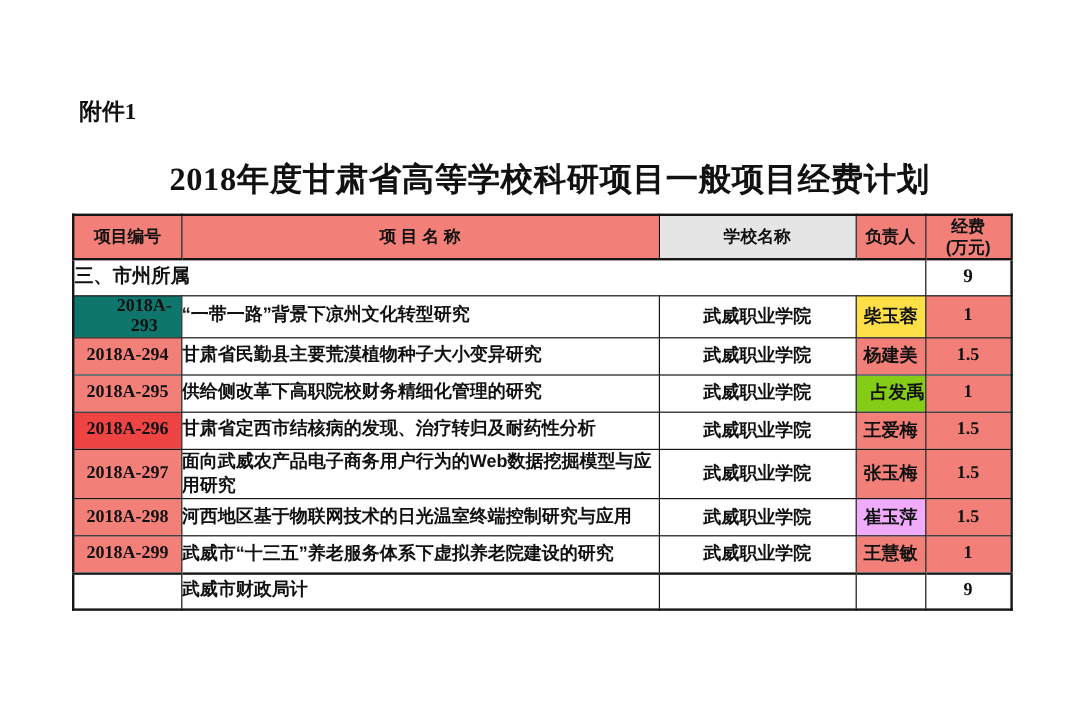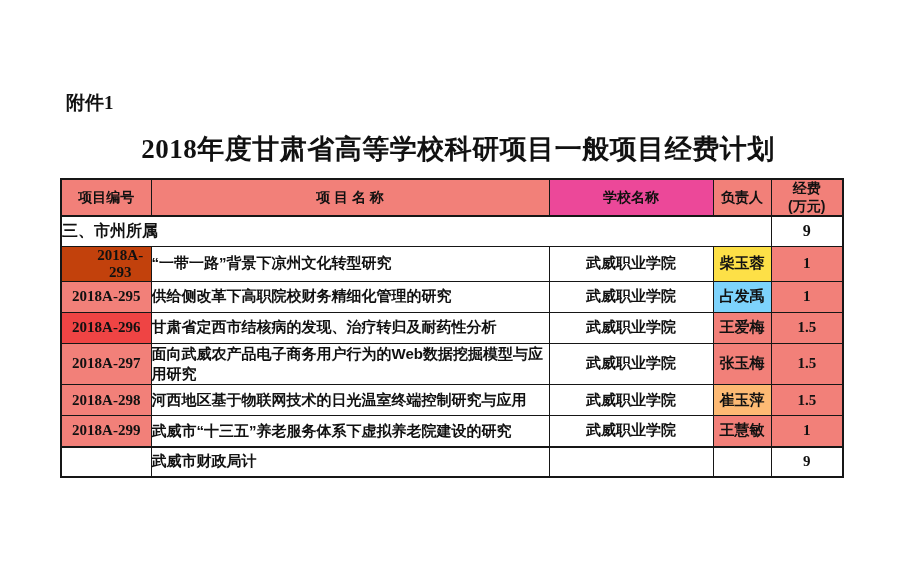--- a/index.html
+++ b/index.html
@@ -12,21 +12,21 @@
     width: 900px;
     height: 587px;
     background: #ffffff;
     overflow: hidden;
     font-family: "Liberation Sans", sans-serif;
     color: #111111;
   }
   .attachment-label {
     position: absolute;
     left: 66px;
-    top: 90px;
+    top: 80px;
     font-size: 19px;
     font-weight: bold;
     font-family: "Liberation Serif", serif;
   }
   .doc-title {
     position: absolute;
     left: 0;
     top: 131px;
     width: 900px;
     text-align: center;
@@ -96,48 +96,55 @@
       <col style="width:90px">
       <col style="width:398px">
       <col style="width:164px">
       <col style="width:58px">
       <col style="width:72px">
     </colgroup>
     <thead>
       <tr style="height:28px">
         <th style="background: rgb(242, 128, 121);">项目编号</th>
         <th style="background: rgb(242, 128, 121);">项 目 名 称</th>
-        <th style="background: #ec4899;">学校名称</th>
+        <th style="background: #e5e5e5;">学校名称</th>
         <th style="background: rgb(242, 128, 121);">负责人</th>
         <th style="background: rgb(242, 128, 121);">
           <span>经费</span><br>
           <span>(万元)</span>
         </th>
       </tr>
     </thead>
     <tbody id="project-rows">
       <tr class="row-section" style="height:30px">
         <td colspan="4" class="cell-left summary-label">三、市州所属</td>
         <td class="cell-center num">9</td>
       </tr>
 
   <tr class="row-project" style="height:31px">
-    <td class="cell-center num" style="background: #c2410c; padding-left: 28px;">2018A-293</td>
+    <td class="cell-center num" style="background: #0f766e; padding-left: 28px;">2018A-293</td>
     <td class="cell-left">“一带一路”背景下凉州文化转型研究</td>
     <td class="cell-center">武威职业学院</td>
     <td class="cell-center" style="background: #fde047;">柴玉蓉</td>
     <td class="cell-center num" style="background: rgb(242, 128, 121);">1</td>
   </tr>
 
+  <tr class="row-project" style="height:31px">
+    <td class="cell-center num" style="background: rgb(242, 128, 121);">2018A-294</td>
+    <td class="cell-left">甘肃省民勤县主要荒漠植物种子大小变异研究</td>
+    <td class="cell-center">武威职业学院</td>
+    <td class="cell-center" style="background: rgb(242, 128, 121);">杨建美</td>
+    <td class="cell-center num" style="background: rgb(242, 128, 121);">1.5</td>
+  </tr>
 
   <tr class="row-project" style="height:31px">
     <td class="cell-center num" style="background: rgb(242, 128, 121);">2018A-295</td>
     <td class="cell-left">供给侧改革下高职院校财务精细化管理的研究</td>
     <td class="cell-center">武威职业学院</td>
-    <td class="cell-center" style="background: #7dd3fc;">占发禹</td>
+    <td class="cell-center" style="background: #84cc16; text-align: right;">占发禹</td>
     <td class="cell-center num" style="background: rgb(242, 128, 121);">1</td>
   </tr>
 
   <tr class="row-project" style="height:31px">
     <td class="cell-center num" style="background: #ef4444;">2018A-296</td>
     <td class="cell-left">甘肃省定西市结核病的发现、治疗转归及耐药性分析</td>
     <td class="cell-center">武威职业学院</td>
     <td class="cell-center" style="background: rgb(242, 128, 121);">王爱梅</td>
     <td class="cell-center num" style="background: rgb(242, 128, 121);">1.5</td>
   </tr>
@@ -147,21 +154,21 @@
     <td class="cell-left">面向武威农产品电子商务用户行为的Web数据挖掘模型与应用研究</td>
     <td class="cell-center">武威职业学院</td>
     <td class="cell-center" style="background: rgb(242, 128, 121); margin-top: 22px;">张玉梅</td>
     <td class="cell-center num" style="background: rgb(242, 128, 121);">1.5</td>
   </tr>
 
   <tr class="row-project" style="height:31px">
     <td class="cell-center num" style="background: rgb(242, 128, 121);">2018A-298</td>
     <td class="cell-left">河西地区基于物联网技术的日光温室终端控制研究与应用</td>
     <td class="cell-center">武威职业学院</td>
-    <td class="cell-center" style="background: #fdba74;">崔玉萍</td>
+    <td class="cell-center" style="background: #f0abfc;">崔玉萍</td>
     <td class="cell-center num" style="background: rgb(242, 128, 121);">1.5</td>
   </tr>
 
   <tr class="row-project" style="height:31px">
     <td class="cell-center num" style="background: rgb(242, 128, 121);">2018A-299</td>
     <td class="cell-left">武威市“十三五”养老服务体系下虚拟养老院建设的研究</td>
     <td class="cell-center">武威职业学院</td>
     <td class="cell-center" style="background: rgb(242, 128, 121);">王慧敏</td>
     <td class="cell-center num" style="background: rgb(242, 128, 121);">1</td>
   </tr>

